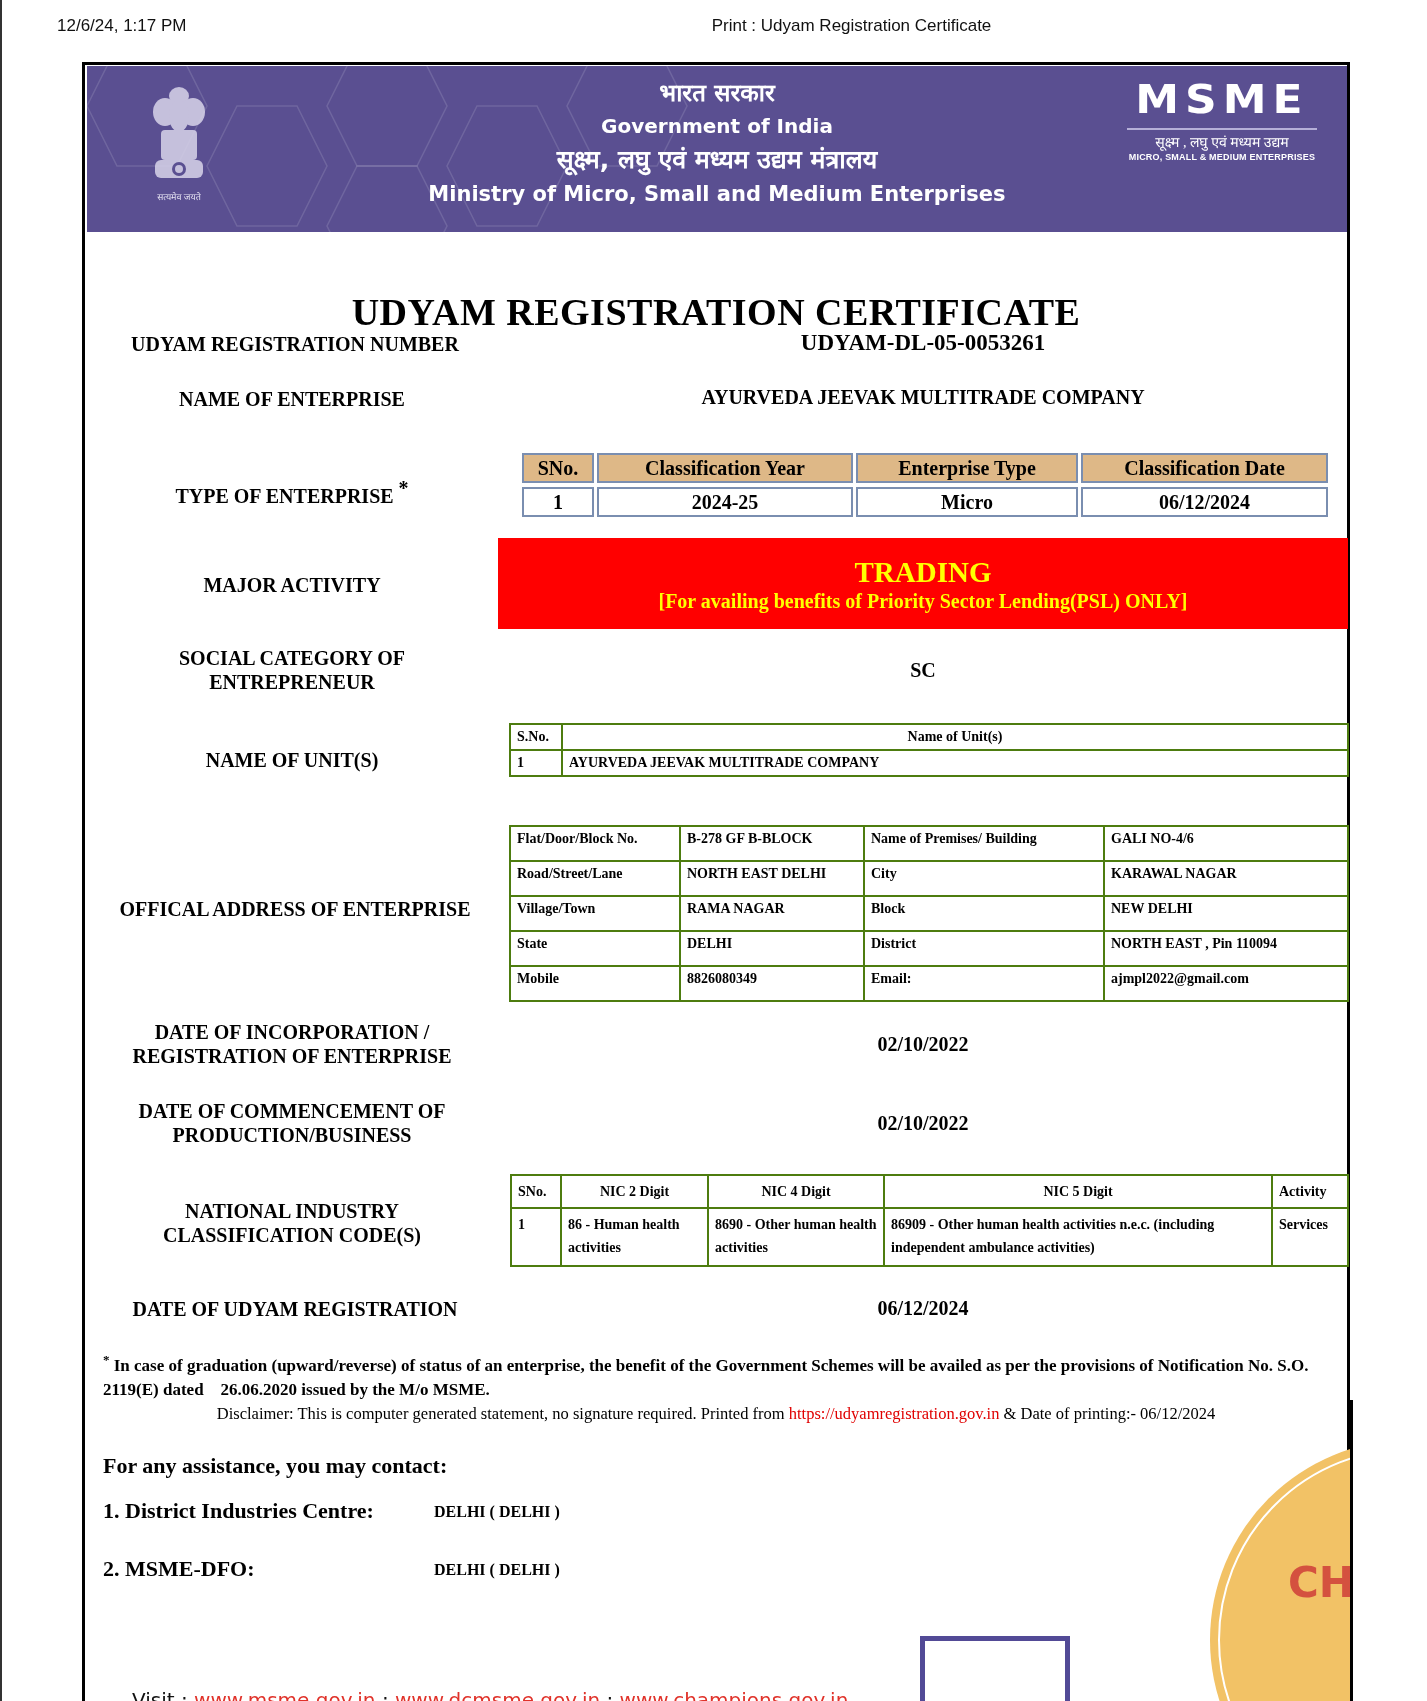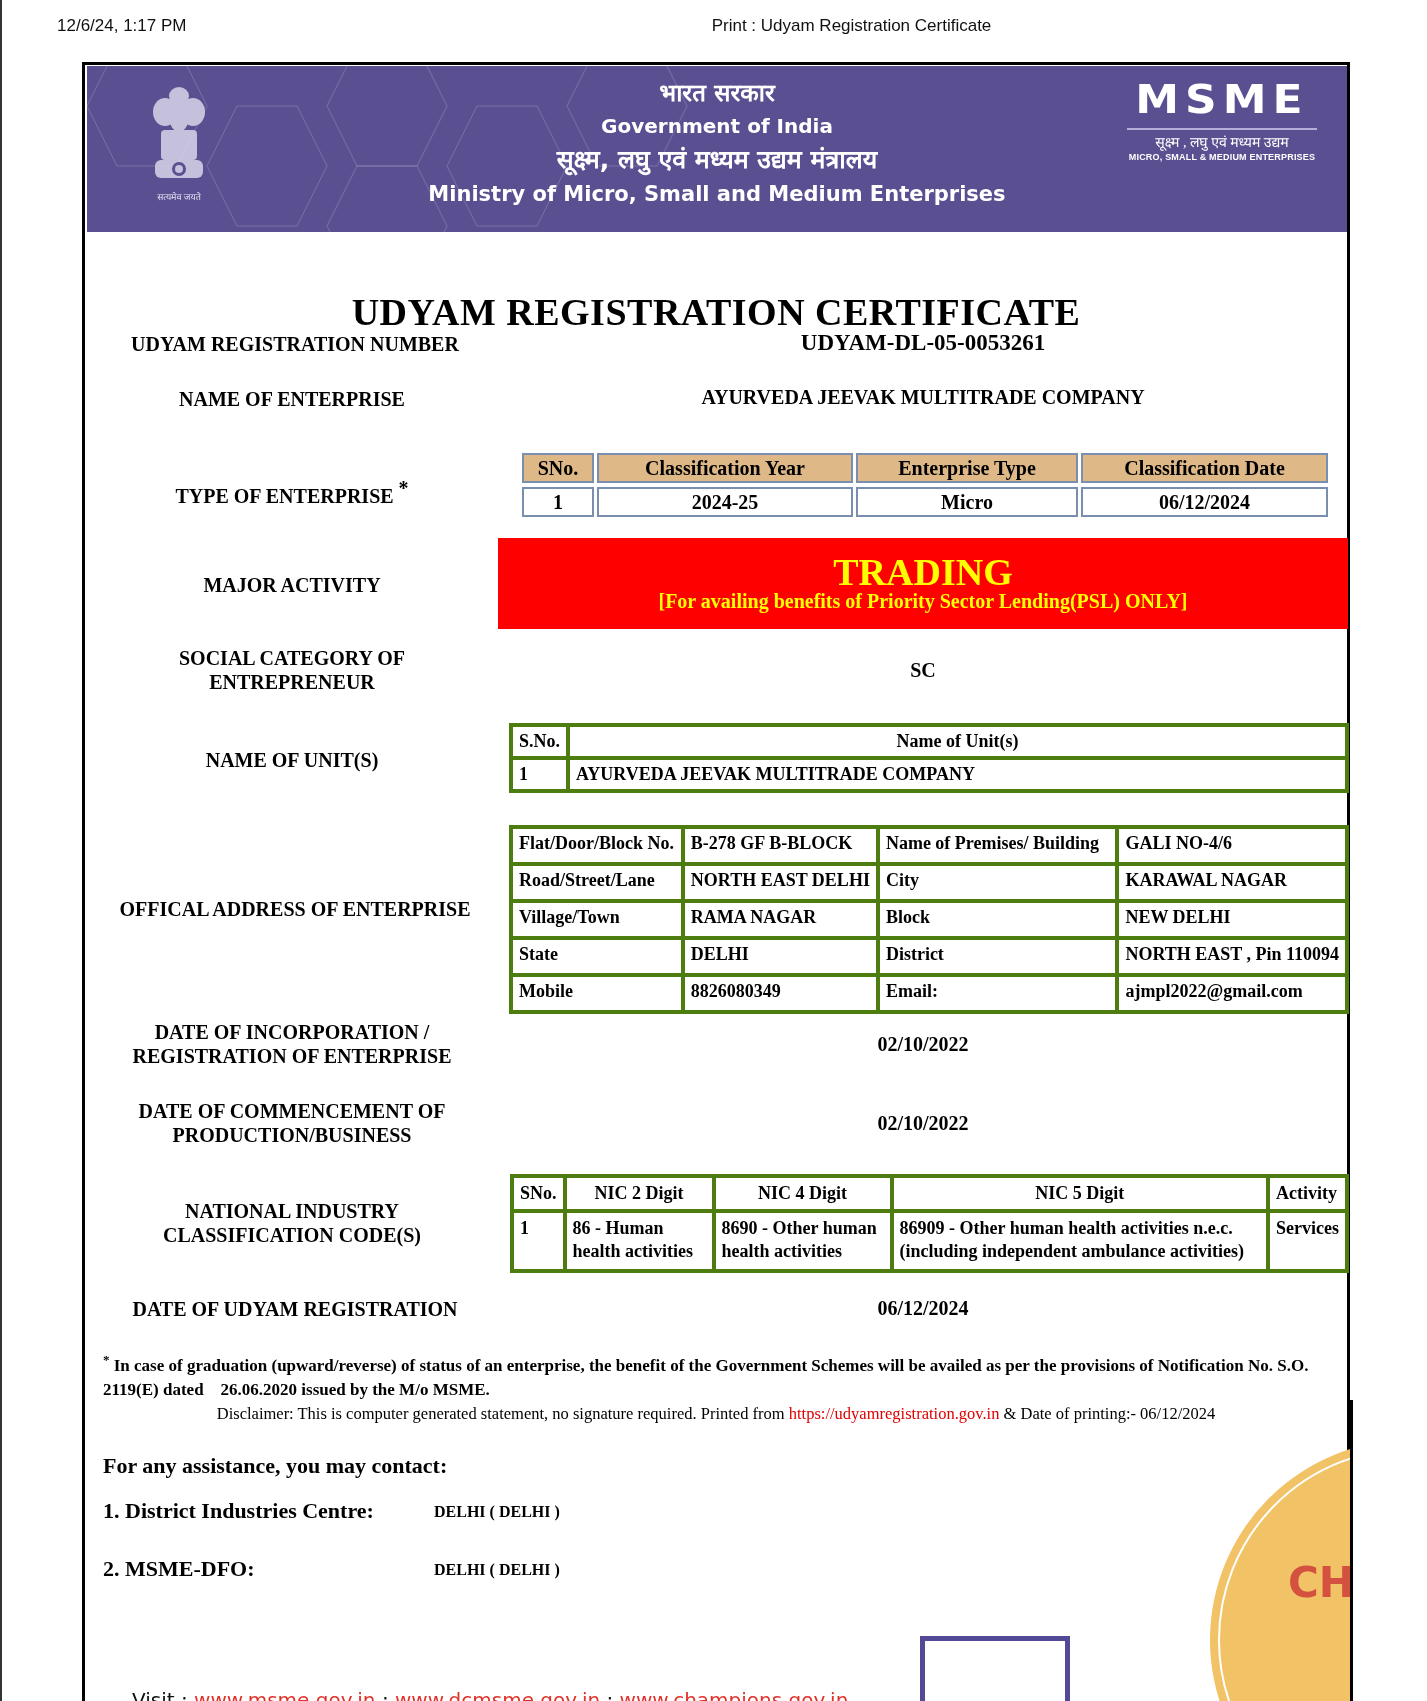--- a/index.html
+++ b/index.html
@@ -22,24 +22,24 @@
   .msme .en { font-family:"Liberation Sans", sans-serif; font-size:9px; font-weight:bold; letter-spacing:0.2px; }
   .title { left:82px; width:1268px; top:250px; text-align:center; font-size:38px; font-weight:bold; letter-spacing:0.5px;margin-top:40px; }
   .lbl { width:360px; left:110px; text-align:center; font-weight:bold; font-size:20px; line-height:24px; }
   .val { left:498px; width:850px; text-align:center; font-weight:bold; font-size:20px; }
   .reg { font-size:23px; }
   table { border-collapse:separate; font-family:"Liberation Serif", serif; font-weight:bold; }
   .ttype { left:519px; top:449px; width:812px; border-spacing:3px 4px; }
   .ttype td, .ttype th { border:2px solid #7a8eb0; text-align:center; font-size:20px; height:24px; padding:1px 4px; }
   .ttype th { background:#deb887; }
   .red { left:498px; top:538px; width:850px; height:91px; background:#ff0000; text-align:center; color:#ffff00; font-weight:bold; }
-  .red .t1 { font-size:38px; margin-top:18px; line-height:32px; }
+  .red .t1 { font-size:29px; margin-top:18px; line-height:32px; }
   .red .t2 { font-size:20px; line-height:26px; }
   .grid { border-collapse:collapse; }
-  .grid td { border:4px solid #4d7c0f; font-size:18px; padding:4px 6px; vertical-align:top; }
+  .grid td { border:2px solid #4d7c0f; font-size:14px; padding:4px 6px; vertical-align:top; }
   .tunits { left:509px; top:723px; width:840px; }
   .taddr { left:509px; top:825px; width:840px;padding-left:48px; }
   .taddr td { height:25px; white-space:nowrap; }
   .tnic { left:510px; top:1174px; width:839px; }
   .tnic td { line-height:23px; }
   .foot { left:103px; width:1245px; top:1348px; font-weight:bold; font-size:17px; line-height:24px; }
   .foot sup { font-size:13px; }
   .disc { left:82px; width:1268px; top:1404px; text-align:center; font-size:16.5px; }
   .disc .link { color:#e00000; }
   .assist { left:103px; top:1453px; font-weight:bold; font-size:22px; }

